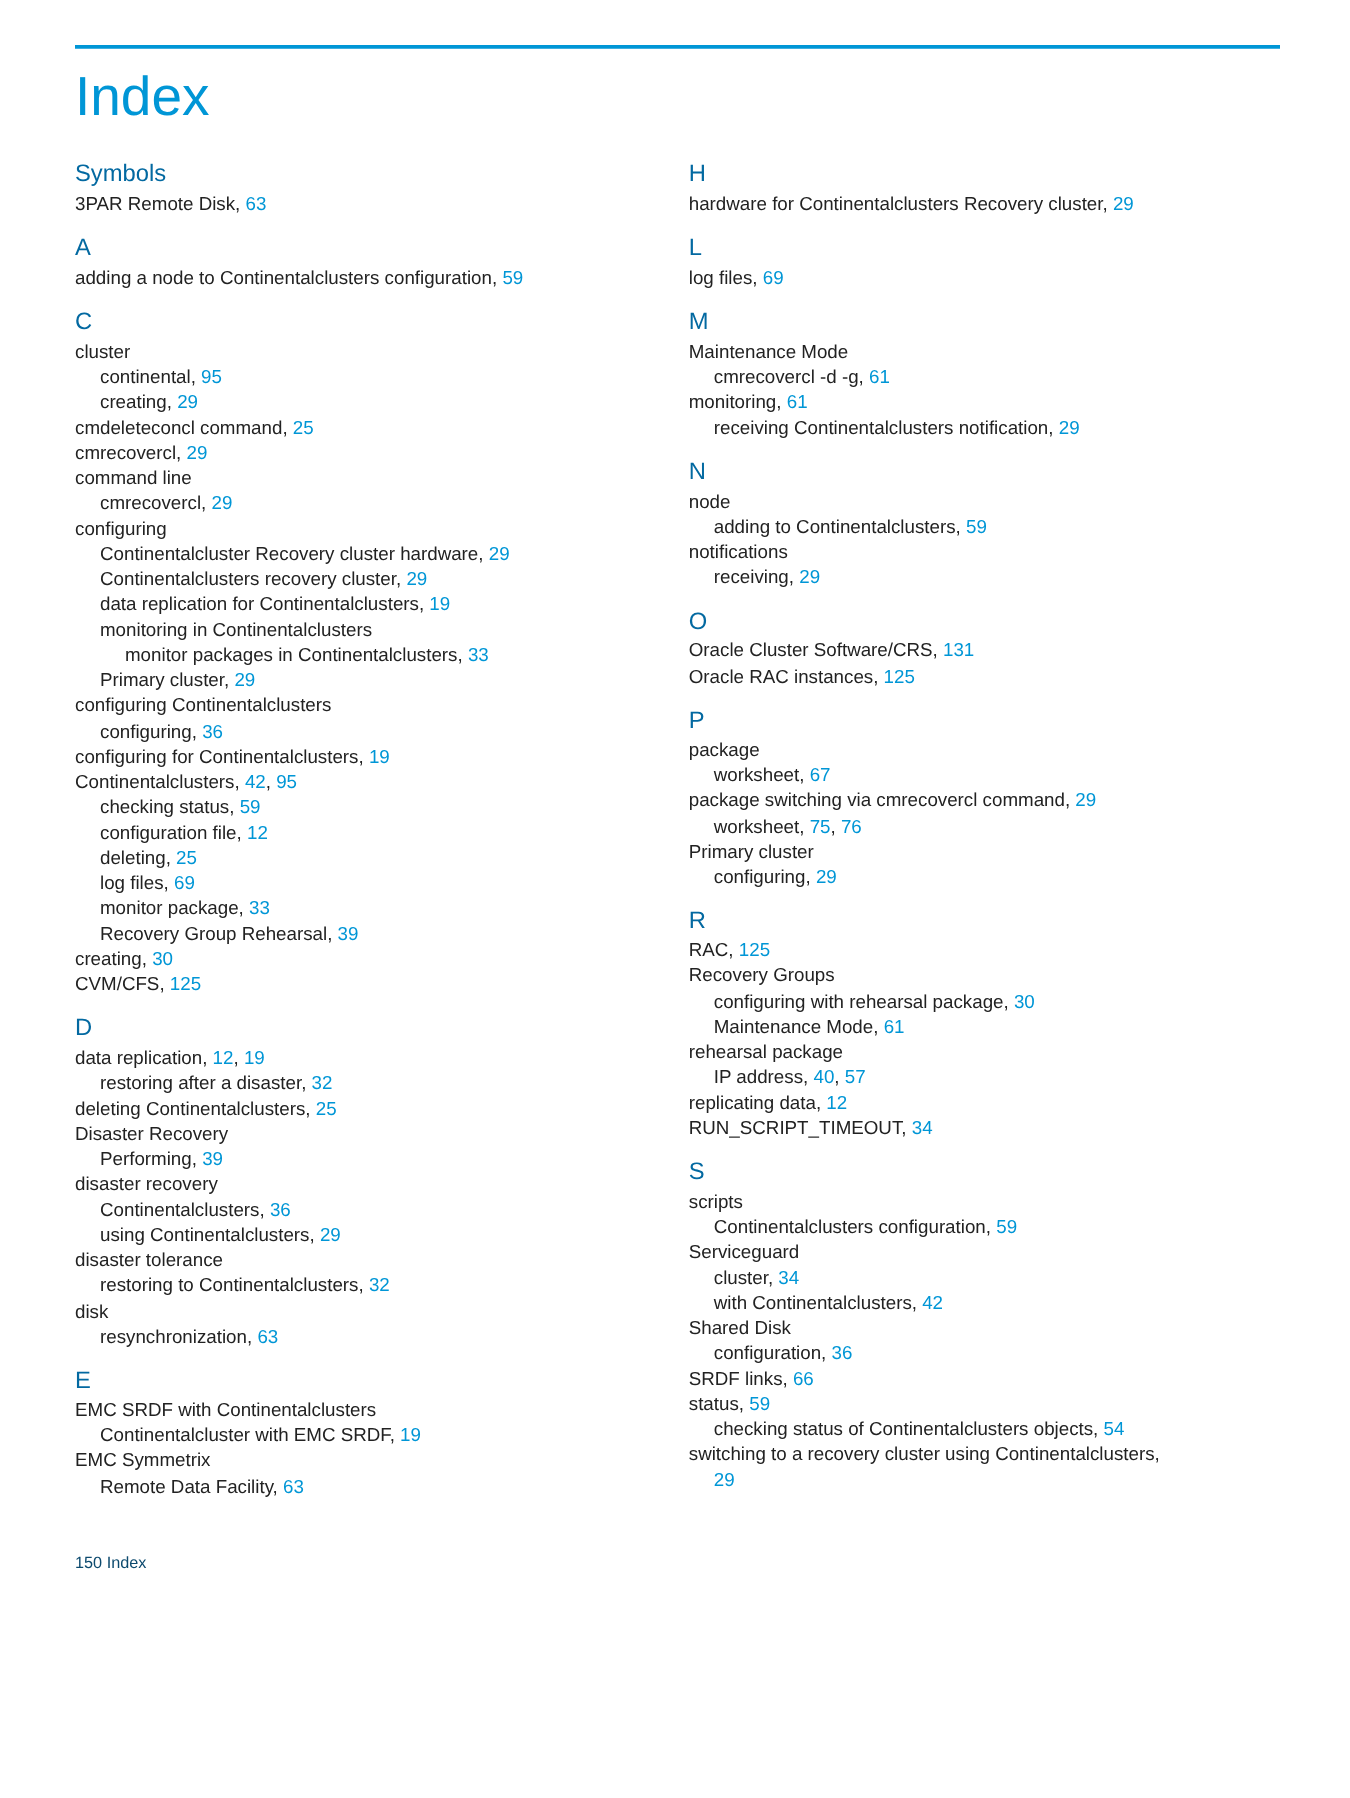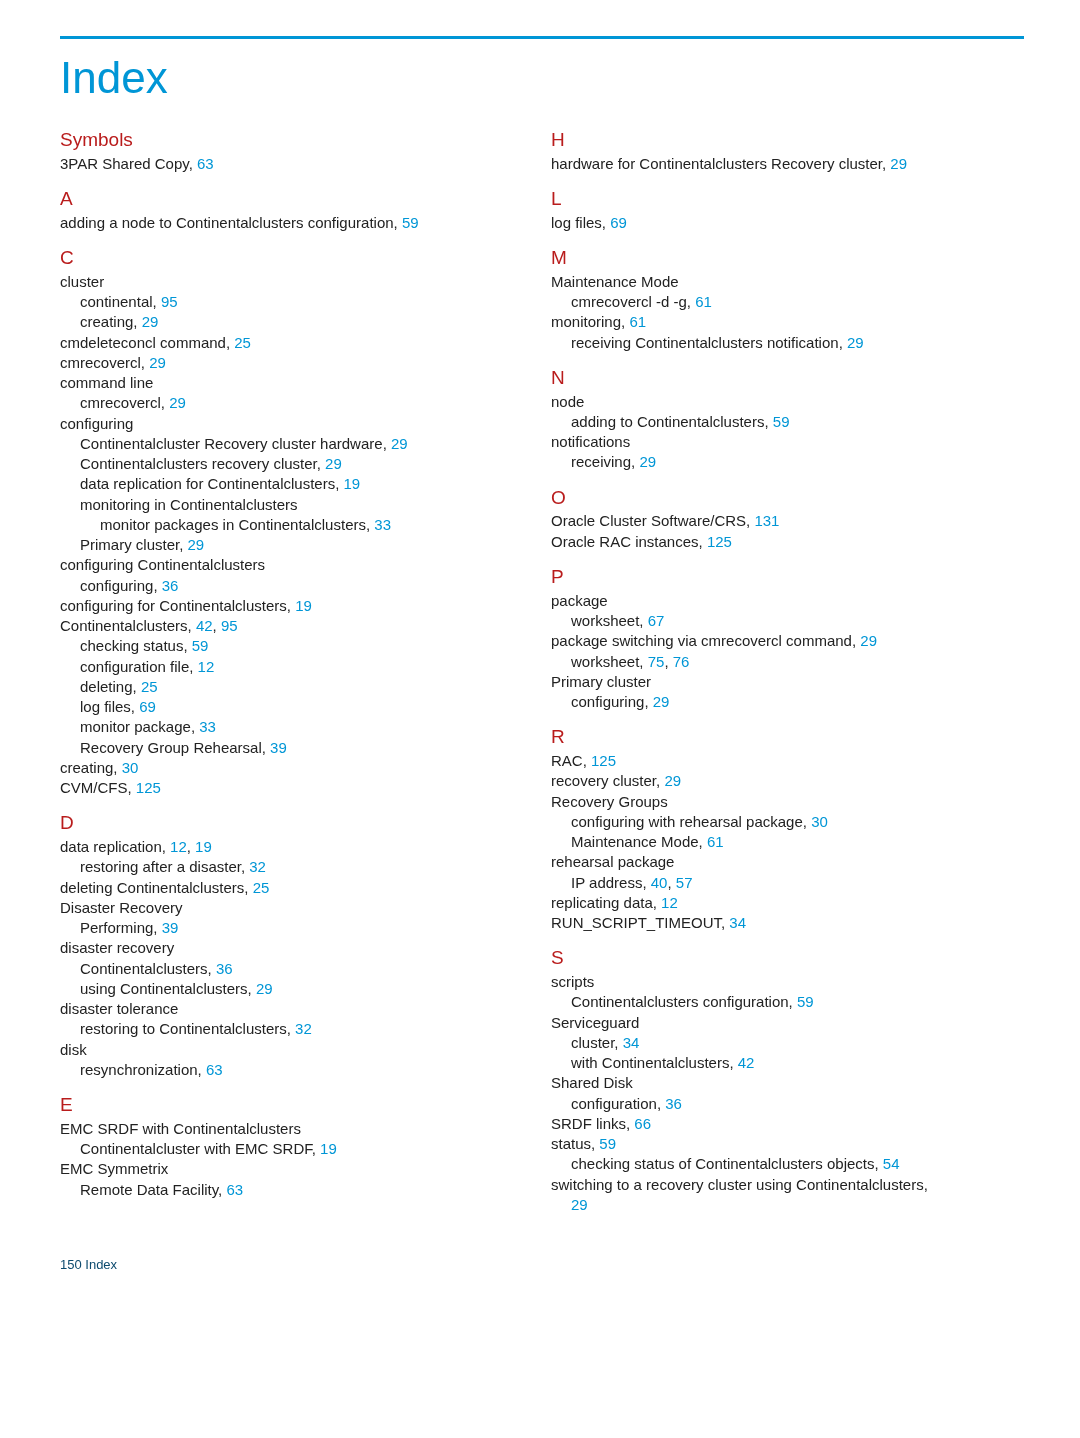--- a/index.html
+++ b/index.html
@@ -29,21 +29,21 @@
   }
   .columns {
     display: flex;
     gap: 18px;
   }
   .col {
     flex: 1;
     min-width: 0;
   }
   .section-letter {
-    color: #b91c1c;
+    color: #0369a1;
     font-size: 19px;
     font-weight: 400;
     margin: 14px 0 2px 0;
     line-height: 1.2;
   }
   .section-letter.first {
     margin-top: 2px;
   }
   .entry {
     font-size: 15px;
@@ -65,21 +65,21 @@
 </style>
 </head>
 <body>
 
 <div class="page">
   <div class="rule"></div>
   <h1 class="title">Index</h1>
   <div class="columns">
     <div class="col" id="left-col">
         <div class="section-letter first">Symbols</div>
-        <div class="entry lvl1"><span>3PAR Shared Copy, </span><span class="pagelink">63</span></div>
+        <div class="entry lvl1"><span>3PAR Remote Disk, </span><span class="pagelink">63</span></div>
         <div class="section-letter">A</div>
         <div class="entry lvl1"><span>adding a node to Continentalclusters configuration, </span><span class="pagelink">59</span></div>
         <div class="section-letter">C</div>
         <div class="entry lvl1"><span>cluster</span></div>
         <div class="entry lvl2"><span>continental, </span><span class="pagelink">95</span></div>
         <div class="entry lvl2"><span>creating, </span><span class="pagelink">29</span></div>
         <div class="entry lvl1"><span>cmdeleteconcl command, </span><span class="pagelink">25</span></div>
         <div class="entry lvl1"><span>cmrecovercl, </span><span class="pagelink">29</span></div>
         <div class="entry lvl1"><span>command line</span></div>
         <div class="entry lvl2"><span>cmrecovercl, </span><span class="pagelink">29</span></div>
@@ -141,21 +141,20 @@
         <div class="entry lvl1"><span>Oracle RAC instances, </span><span class="pagelink">125</span></div>
         <div class="section-letter">P</div>
         <div class="entry lvl1"><span>package</span></div>
         <div class="entry lvl2"><span>worksheet, </span><span class="pagelink">67</span></div>
         <div class="entry lvl1"><span>package switching via cmrecovercl command, </span><span class="pagelink">29</span></div>
         <div class="entry lvl2"><span>worksheet, </span><span class="pagelink">75</span>, <span class="pagelink">76</span></div>
         <div class="entry lvl1"><span>Primary cluster</span></div>
         <div class="entry lvl2"><span>configuring, </span><span class="pagelink">29</span></div>
         <div class="section-letter">R</div>
         <div class="entry lvl1"><span>RAC, </span><span class="pagelink">125</span></div>
-        <div class="entry lvl1"><span>recovery cluster, </span><span class="pagelink">29</span></div>
         <div class="entry lvl1"><span>Recovery Groups</span></div>
         <div class="entry lvl2"><span>configuring with rehearsal package, </span><span class="pagelink">30</span></div>
         <div class="entry lvl2"><span>Maintenance Mode, </span><span class="pagelink">61</span></div>
         <div class="entry lvl1"><span>rehearsal package</span></div>
         <div class="entry lvl2"><span>IP address, </span><span class="pagelink">40</span>, <span class="pagelink">57</span></div>
         <div class="entry lvl1"><span>replicating data, </span><span class="pagelink">12</span></div>
         <div class="entry lvl1"><span>RUN_SCRIPT_TIMEOUT, </span><span class="pagelink">34</span></div>
         <div class="section-letter">S</div>
         <div class="entry lvl1"><span>scripts</span></div>
         <div class="entry lvl2"><span>Continentalclusters configuration, </span><span class="pagelink">59</span></div>

